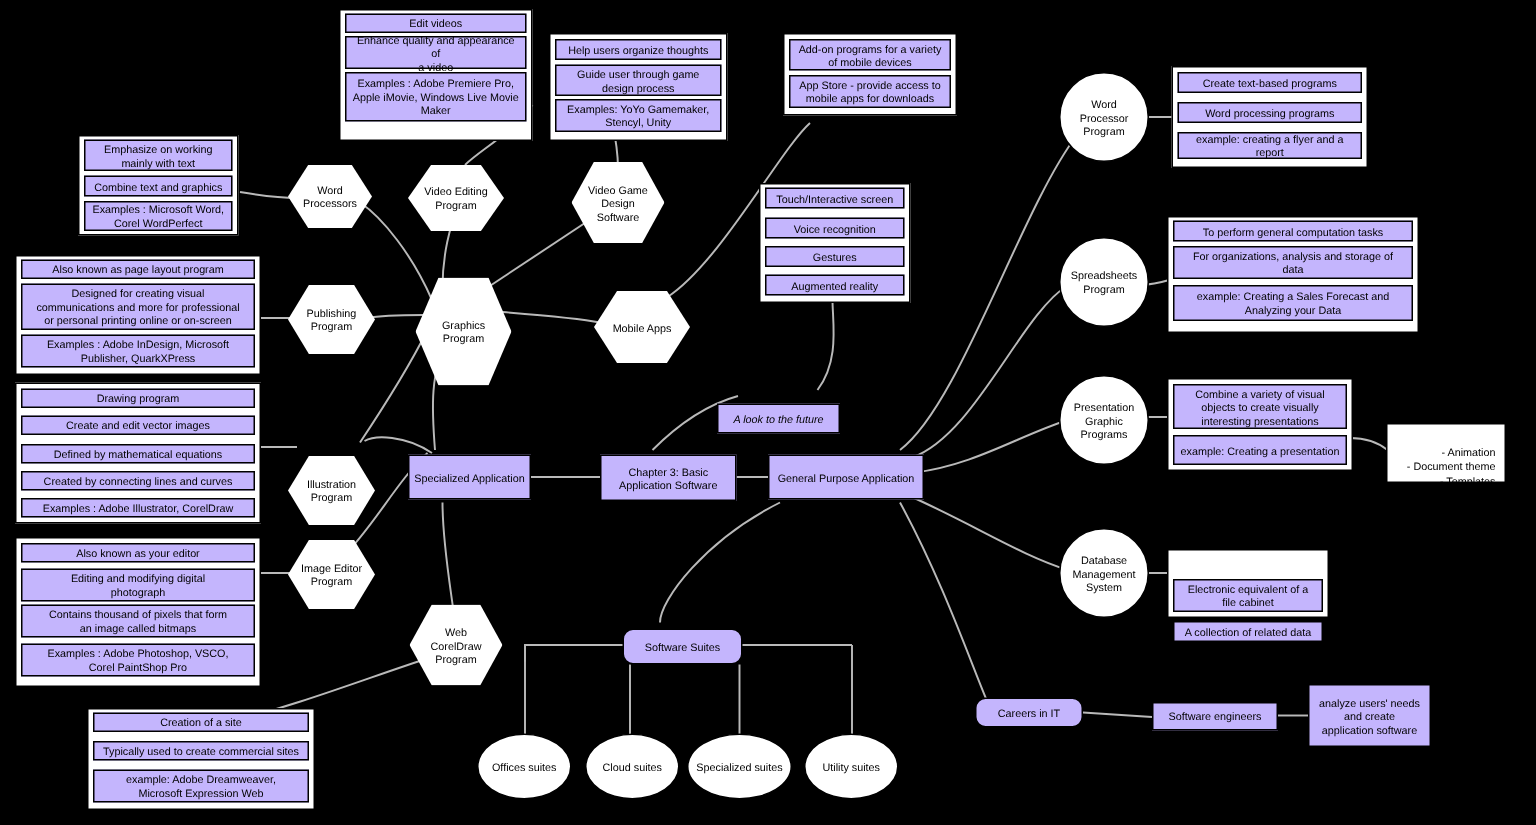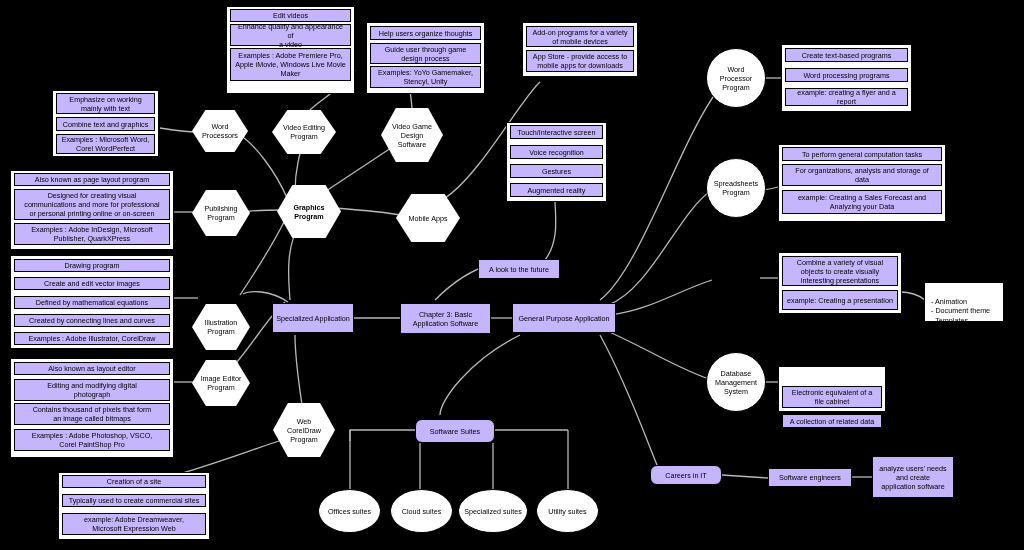--- a/index.html
+++ b/index.html
@@ -84,21 +84,21 @@
   }
   .plain-list {
     position: absolute;
     box-sizing: border-box;
     background: #ffffff;
     border: 1px solid #000000;
     color: #000;
     font-size: 7.2px;
     line-height: 1.35;
     padding: 4px 6px;
-    text-align: left;
+    text-align: right;
     white-space: pre-line;
   }
 </style>
 </head>
 <body>
 
 <div id="canvas">
 
   <svg class="links" viewBox="0 0 1024 550">
     <g fill="none" stroke="#b9b9b9" stroke-width="1.3">
@@ -171,25 +171,25 @@
   </div>
 
   <div class="node box" style="left:272px; top:303px; width:82px; height:30px;">
     <span>Specialized Application</span>
   </div>
 
   <div class="node box" style="left:512px; top:303px; width:104px; height:30px;">
     <span>General Purpose Application</span>
   </div>
 
-  <div class="node box" style="left:478px; top:259px; width:82px; height:20px;">
+  <div class="node box" style="left:478px; top:269px; width:82px; height:20px;font-style:italic;">
     <span>A look to the future</span>
   </div>
 
-  <div class="hexwrap" style="left:277px; top:185px; width:64px; height:53px;font-weight:bold;">
+  <div class="hexwrap" style="left:277px; top:185px; width:64px; height:72px;">
     <div class="hexinner">Graphics
 Program</div>
   </div>
 
   <div class="hexwrap" style="left:192px; top:110px; width:56px; height:42px;">
     <div class="hexinner">Word
 Processors</div>
   </div>
 
   <div class="hexwrap" style="left:272px; top:110px; width:64px; height:44px;">
@@ -232,20 +232,25 @@
     <span>Word
 Processor
 Program</span>
   </div>
 
   <div class="ellipse" style="left:706px; top:158px; width:60px; height:60px;">
     <span>Spreadsheets
 Program</span>
   </div>
 
+  <div class="ellipse" style="left:706px; top:250px; width:60px; height:60px;">
+    <span>Presentation
+Graphic
+Programs</span>
+  </div>
 
   <div class="ellipse" style="left:706px; top:352px; width:60px; height:60px;">
     <span>Database
 Management
 System</span>
   </div>
 
   <div class="node box rounded" style="left:415px; top:419px; width:80px; height:24px;">
     <span>Software Suites</span>
   </div>
@@ -351,21 +356,21 @@
   </div>
   <div class="node box" style="left:14px; top:314px; width:156px; height:13px;">
     <span>Created by connecting lines and curves</span>
   </div>
   <div class="node box" style="left:14px; top:332px; width:156px; height:13px;">
     <span>Examples : Adobe Illustrator, CorelDraw</span>
   </div>
 
   <div class="group-box" style="left:10px; top:358px; width:164px; height:100px;"></div>
   <div class="node box" style="left:14px; top:362px; width:156px; height:13px;">
-    <span>Also known as layout editor</span>
+    <span>Also known as your editor</span>
   </div>
   <div class="node box" style="left:14px; top:379px; width:156px; height:22px;">
     <span>Editing and modifying digital
 photograph</span>
   </div>
   <div class="node box" style="left:14px; top:403px; width:156px; height:22px;">
     <span>Contains thousand of pixels that form
 an image called bitmaps</span>
   </div>
   <div class="node box" style="left:14px; top:429px; width:156px; height:22px;">

